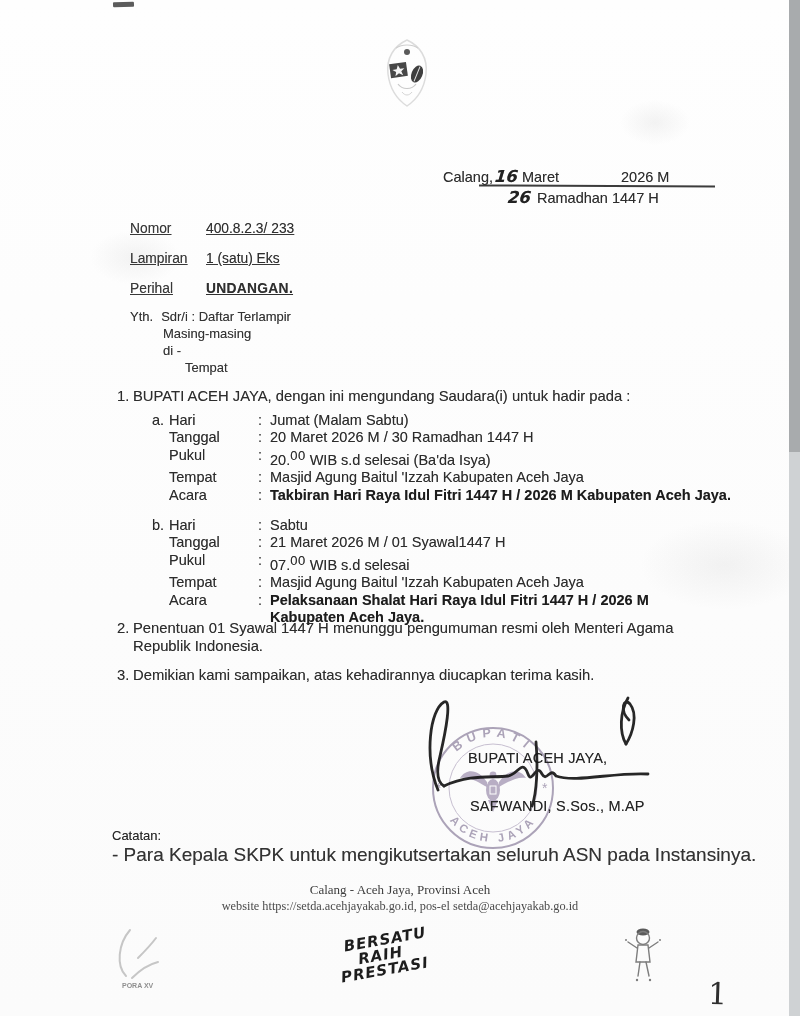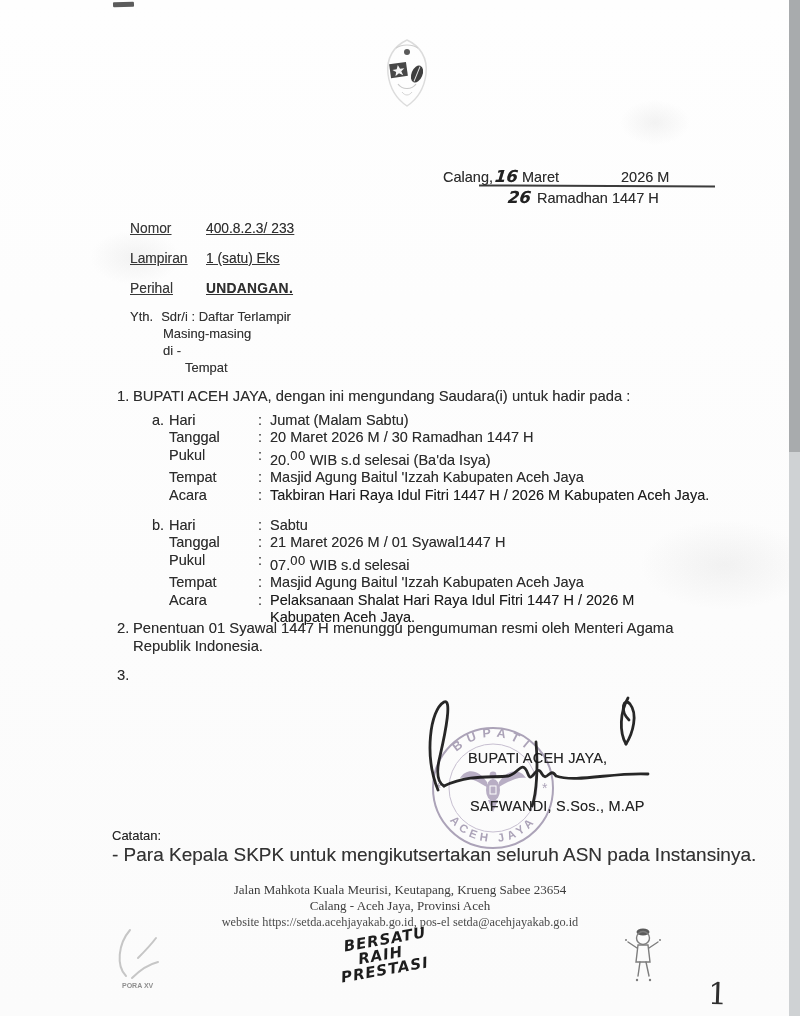--- a/index.html
+++ b/index.html
@@ -28,21 +28,21 @@
 
   
   .rcpt{font-size:13px;color:#333;margin-top:14px;}
 
   
   .item{display:flex;font-size:14.8px;line-height:18px;}
   .item .num{width:16px;flex:none;}
 
   
   .event{display:grid;grid-template-columns:17px 89px 12px auto;font-size:14.5px;line-height:17.4px;color:#2c2c2c;}
-  .event .bold{font-weight:400;color:#1c1c1c;}
+  .event .bold{font-weight:700;color:#1c1c1c;}
   .sup{font-size:13px;vertical-align:5px;letter-spacing:.5px;}
   .colon{color:#4a4a4a;}
 
   
   .sig-office{left:468px;top:750px;font-size:14.5px;letter-spacing:.2px;color:#252525;white-space:nowrap;}
   .sig-name{left:470px;top:798px;font-size:14.5px;letter-spacing:.2px;color:#232323;white-space:nowrap;}
 
   
   .catatan-h{left:112px;top:828px;font-size:13px;font-weight:400;color:#262626;}
   .catatan-i{left:112px;top:844px;font-size:19px;color:#333;}
@@ -190,20 +190,21 @@
         <div>Kabupaten Aceh Jaya.</div>
       </span>
     </div>
 
     <div class="abs item soft" style="left:117px;top:619px;width:600px;">
       <span class="num">2.</span>
       <span style="width:578px;">Penentuan 01 Syawal 1447 H menunggu pengumuman resmi oleh Menteri Agama Republik Indonesia.</span>
     </div>
     <div class="abs item soft" style="left:117px;top:666px;width:640px;">
       <span class="num">3.</span>
+      <span>Demikian kami sampaikan, atas kehadirannya diucapkan terima kasih.</span>
     </div>
 
     <svg class="abs" style="left:426px;top:722px;" width="134" height="132" viewBox="0 0 134 132" opacity="0.88">
       <circle cx="67" cy="66" r="60" fill="none" stroke="#a197af" stroke-width="2"></circle>
       <circle cx="67" cy="66" r="44" fill="none" stroke="#bfb6ca" stroke-width="1"></circle>
       <defs>
         <path id="arcTop" d="M 16 66 A 51 51 0 0 1 118 66"></path>
         <path id="arcBot" d="M 13 66 A 54 54 0 0 0 121 66"></path>
       </defs>
       <text font-family="Liberation Sans, sans-serif" font-size="12.5" font-weight="bold" fill="#a197af" letter-spacing="6">
@@ -235,21 +236,20 @@
         <path d="M226,58 C233,47 238,28 230,18 C224,11 219,24 229,34"></path>
       </g>
     </svg>
 
     <div class="abs sig-name soft">SAFWANDI, S.Sos., M.AP</div>
 
     <div class="abs catatan-h soft">Catatan:</div>
     <div class="abs catatan-i soft">- Para Kepala SKPK untuk mengikutsertakan seluruh ASN pada Instansinya.</div>
 
     <div class="abs footer">
-      <div>Jalan Mahkota Kuala Meurisi, Keutapang, Krueng Sabee 23654</div>
       <div>Calang - Aceh Jaya, Provinsi Aceh</div>
       <div class="small">website https://setda.acehjayakab.go.id, pos-el setda@acehjayakab.go.id</div>
     </div>
 
     <svg class="abs" style="left:92px;top:918px;" width="90" height="92" viewBox="0 0 90 92">
       <g fill="none" stroke="#c6c6c6" stroke-width="2" stroke-linecap="round">
         <path d="M38,12 C26,26 24,48 34,58"></path>
         <path d="M40,60 C48,52 58,46 66,44"></path>
         <path d="M64,20 C58,28 52,34 46,40"></path>
       </g>

